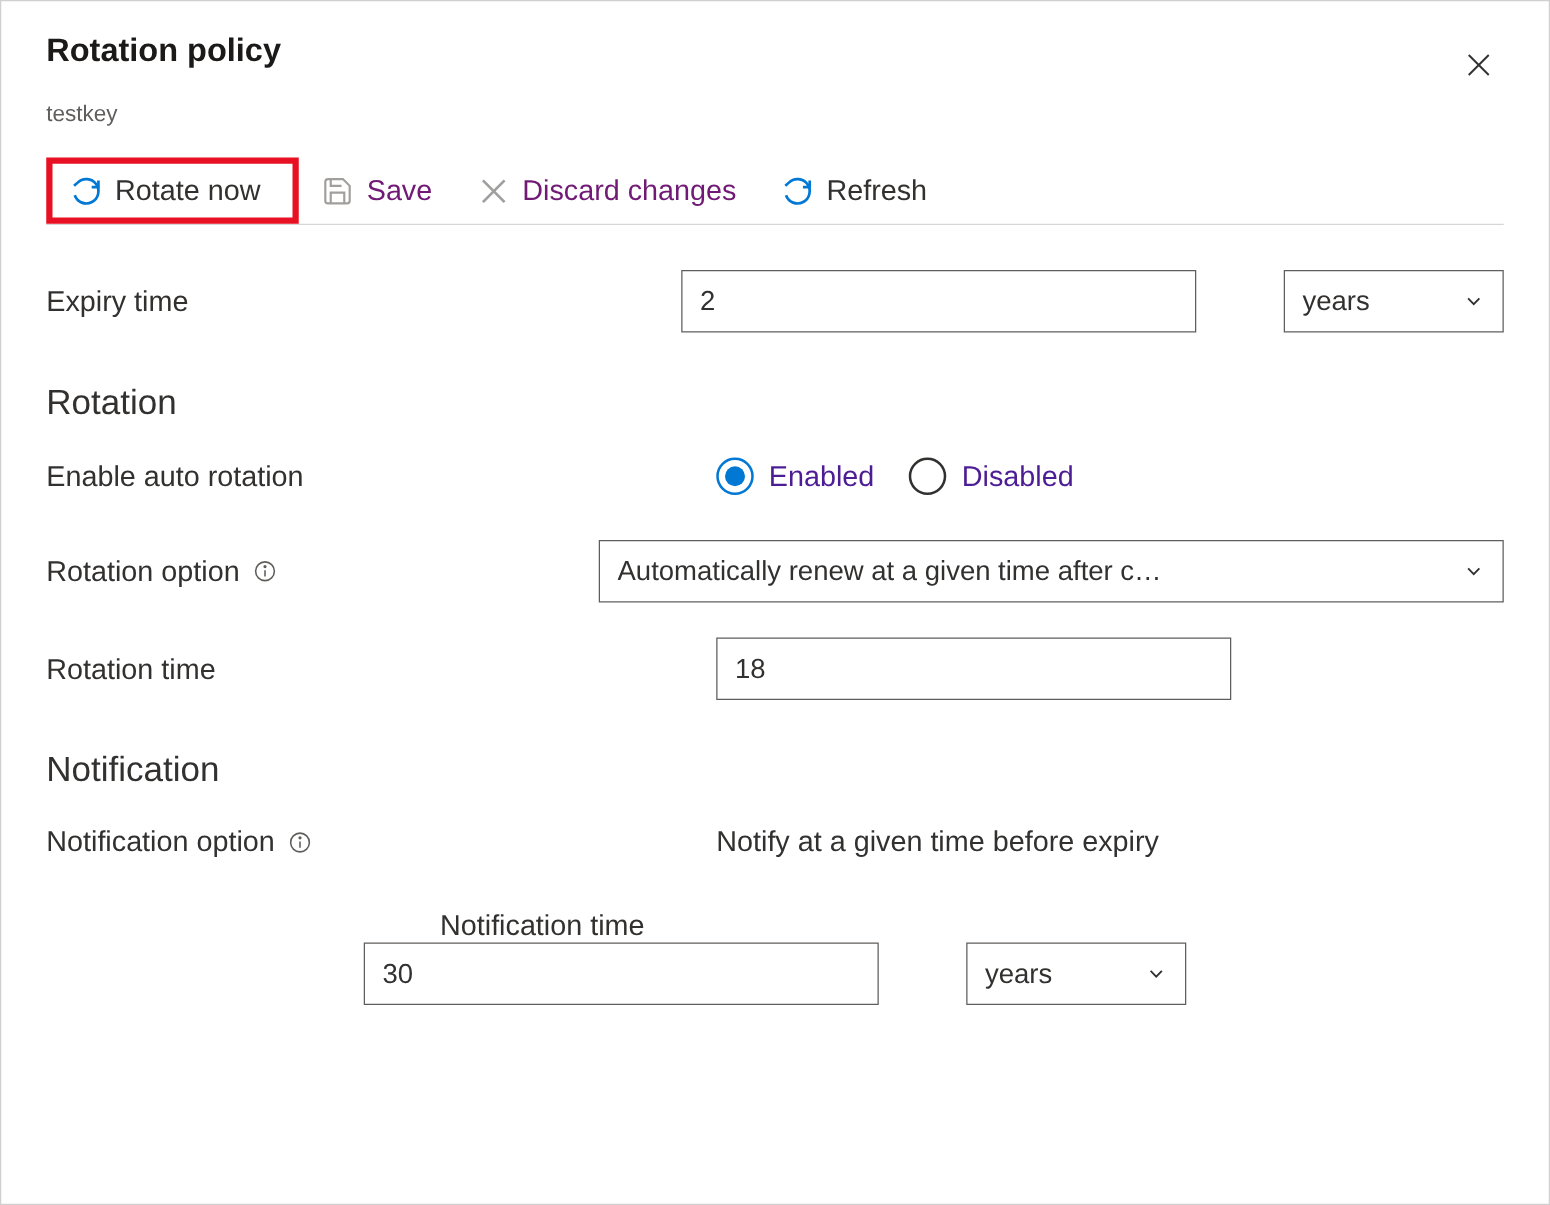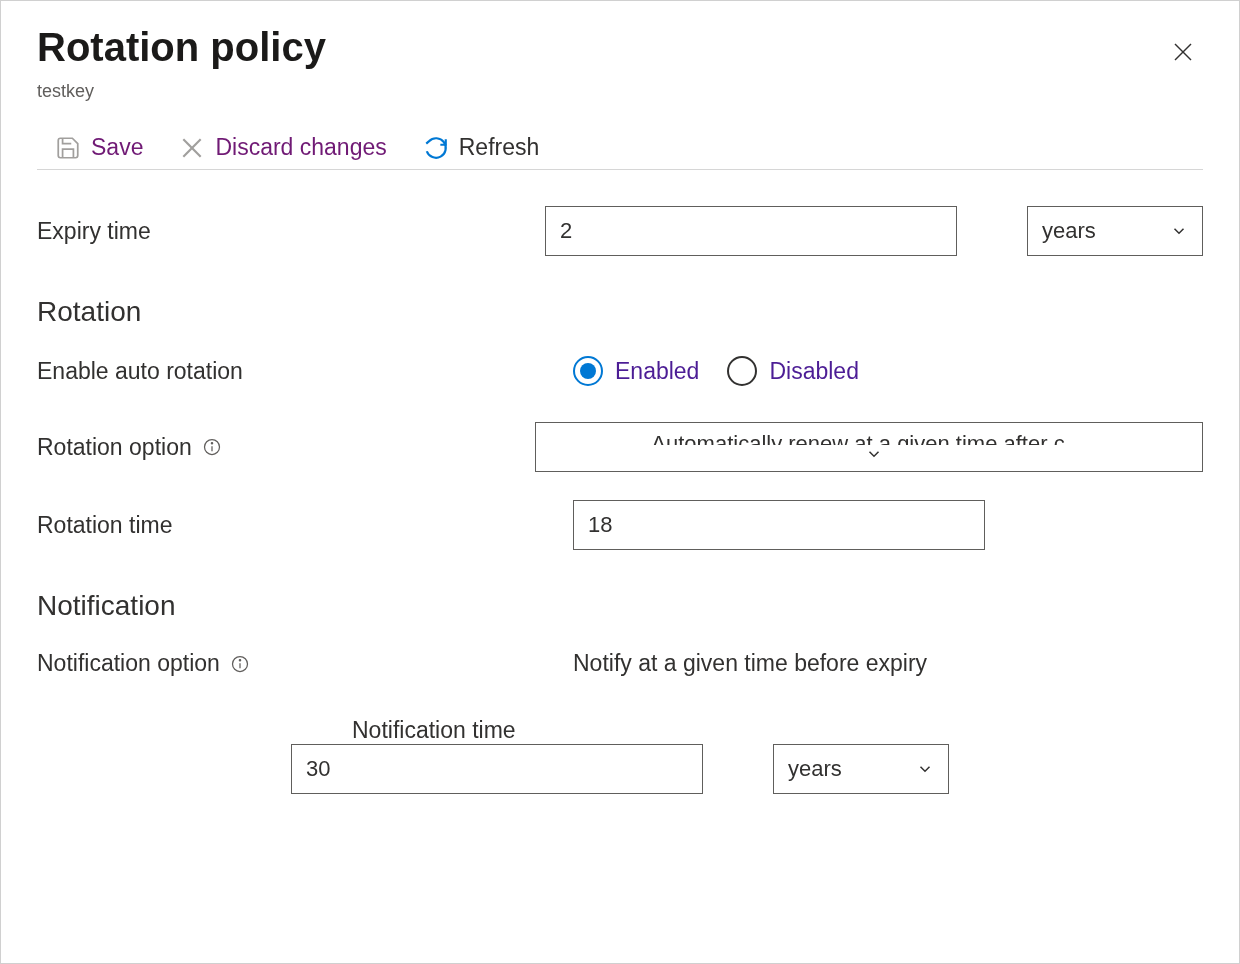--- a/index.html
+++ b/index.html
@@ -19,21 +19,21 @@
     .container {
       padding: 24px 36px 0 36px;
     }
     .header {
       display: flex;
       justify-content: space-between;
       align-items: flex-start;
       margin-bottom: 6px;
     }
     .title {
-      font-size: 40px;
+      font-size: 26px;
       font-weight: 600;
       color: #1b1a19;
     }
     .close-btn {
       font-size: 28px;
       cursor: pointer;
       color: #323130;
       margin-top: 10px;
       padding: 4px 8px;
     }
@@ -153,32 +153,31 @@
       border-radius: 50%;
     }
     .radio-circle.unselected {
       border: 2px solid #323130;
     }
     .radio-label {
       font-size: 23px;
       color: #4c1d95;
     }
     .dropdown {
-      width: 668px;
+      width: 724px;
       height: 50px;
       border: 1px solid #605e5c;
       padding: 8px 14px;
       font-size: 22px;
       display: flex;
       align-items: center;
       justify-content: flex-start;
       cursor: pointer;
       background: #ffffff;
       overflow: hidden;
-      flex-direction: column;
     }
     .dropdown-text {
       overflow: hidden;
       white-space: nowrap;
       text-overflow: ellipsis;
       flex: 1;
     }
     .chevron-down {
       flex-shrink: 0;
       margin-left: 10px;
@@ -202,20 +201,27 @@
     <div class="close-btn">
       <svg width="24" height="24" viewBox="0 0 24 24" fill="none" stroke="#323130" stroke-width="1.5">
         <line x1="4" y1="4" x2="20" y2="20"></line>
         <line x1="20" y1="4" x2="4" y2="20"></line>
       </svg>
     </div>
   </div>
   <div class="subtitle">testkey</div>
 
   <div class="toolbar">
+    <button class="toolbar-btn highlighted">
+      <svg viewBox="0 0 24 24" fill="none" stroke="#0078d4" stroke-width="2">
+        <path d="M21 4v5h-5"></path>
+        <path d="M3.51 15a9 9 0 1 0 2.13-9.36L3 8"></path>
+      </svg>
+      <span>Rotate now</span>
+    </button>
     <button class="toolbar-btn disabled">
       <svg viewBox="0 0 24 24" fill="none" stroke="#a19f9d" stroke-width="1.6">
         <path d="M19 21H5a2 2 0 0 1-2-2V5a2 2 0 0 1 2-2h11l5 5v11a2 2 0 0 1-2 2z"></path>
         <polyline points="17 21 17 13 7 13 7 21"></polyline>
         <polyline points="7 3 7 8 15 8"></polyline>
       </svg>
       <span>Save</span>
     </button>
     <button class="toolbar-btn disabled">
       <svg viewBox="0 0 24 24" fill="none" stroke="#a19f9d" stroke-width="2">

